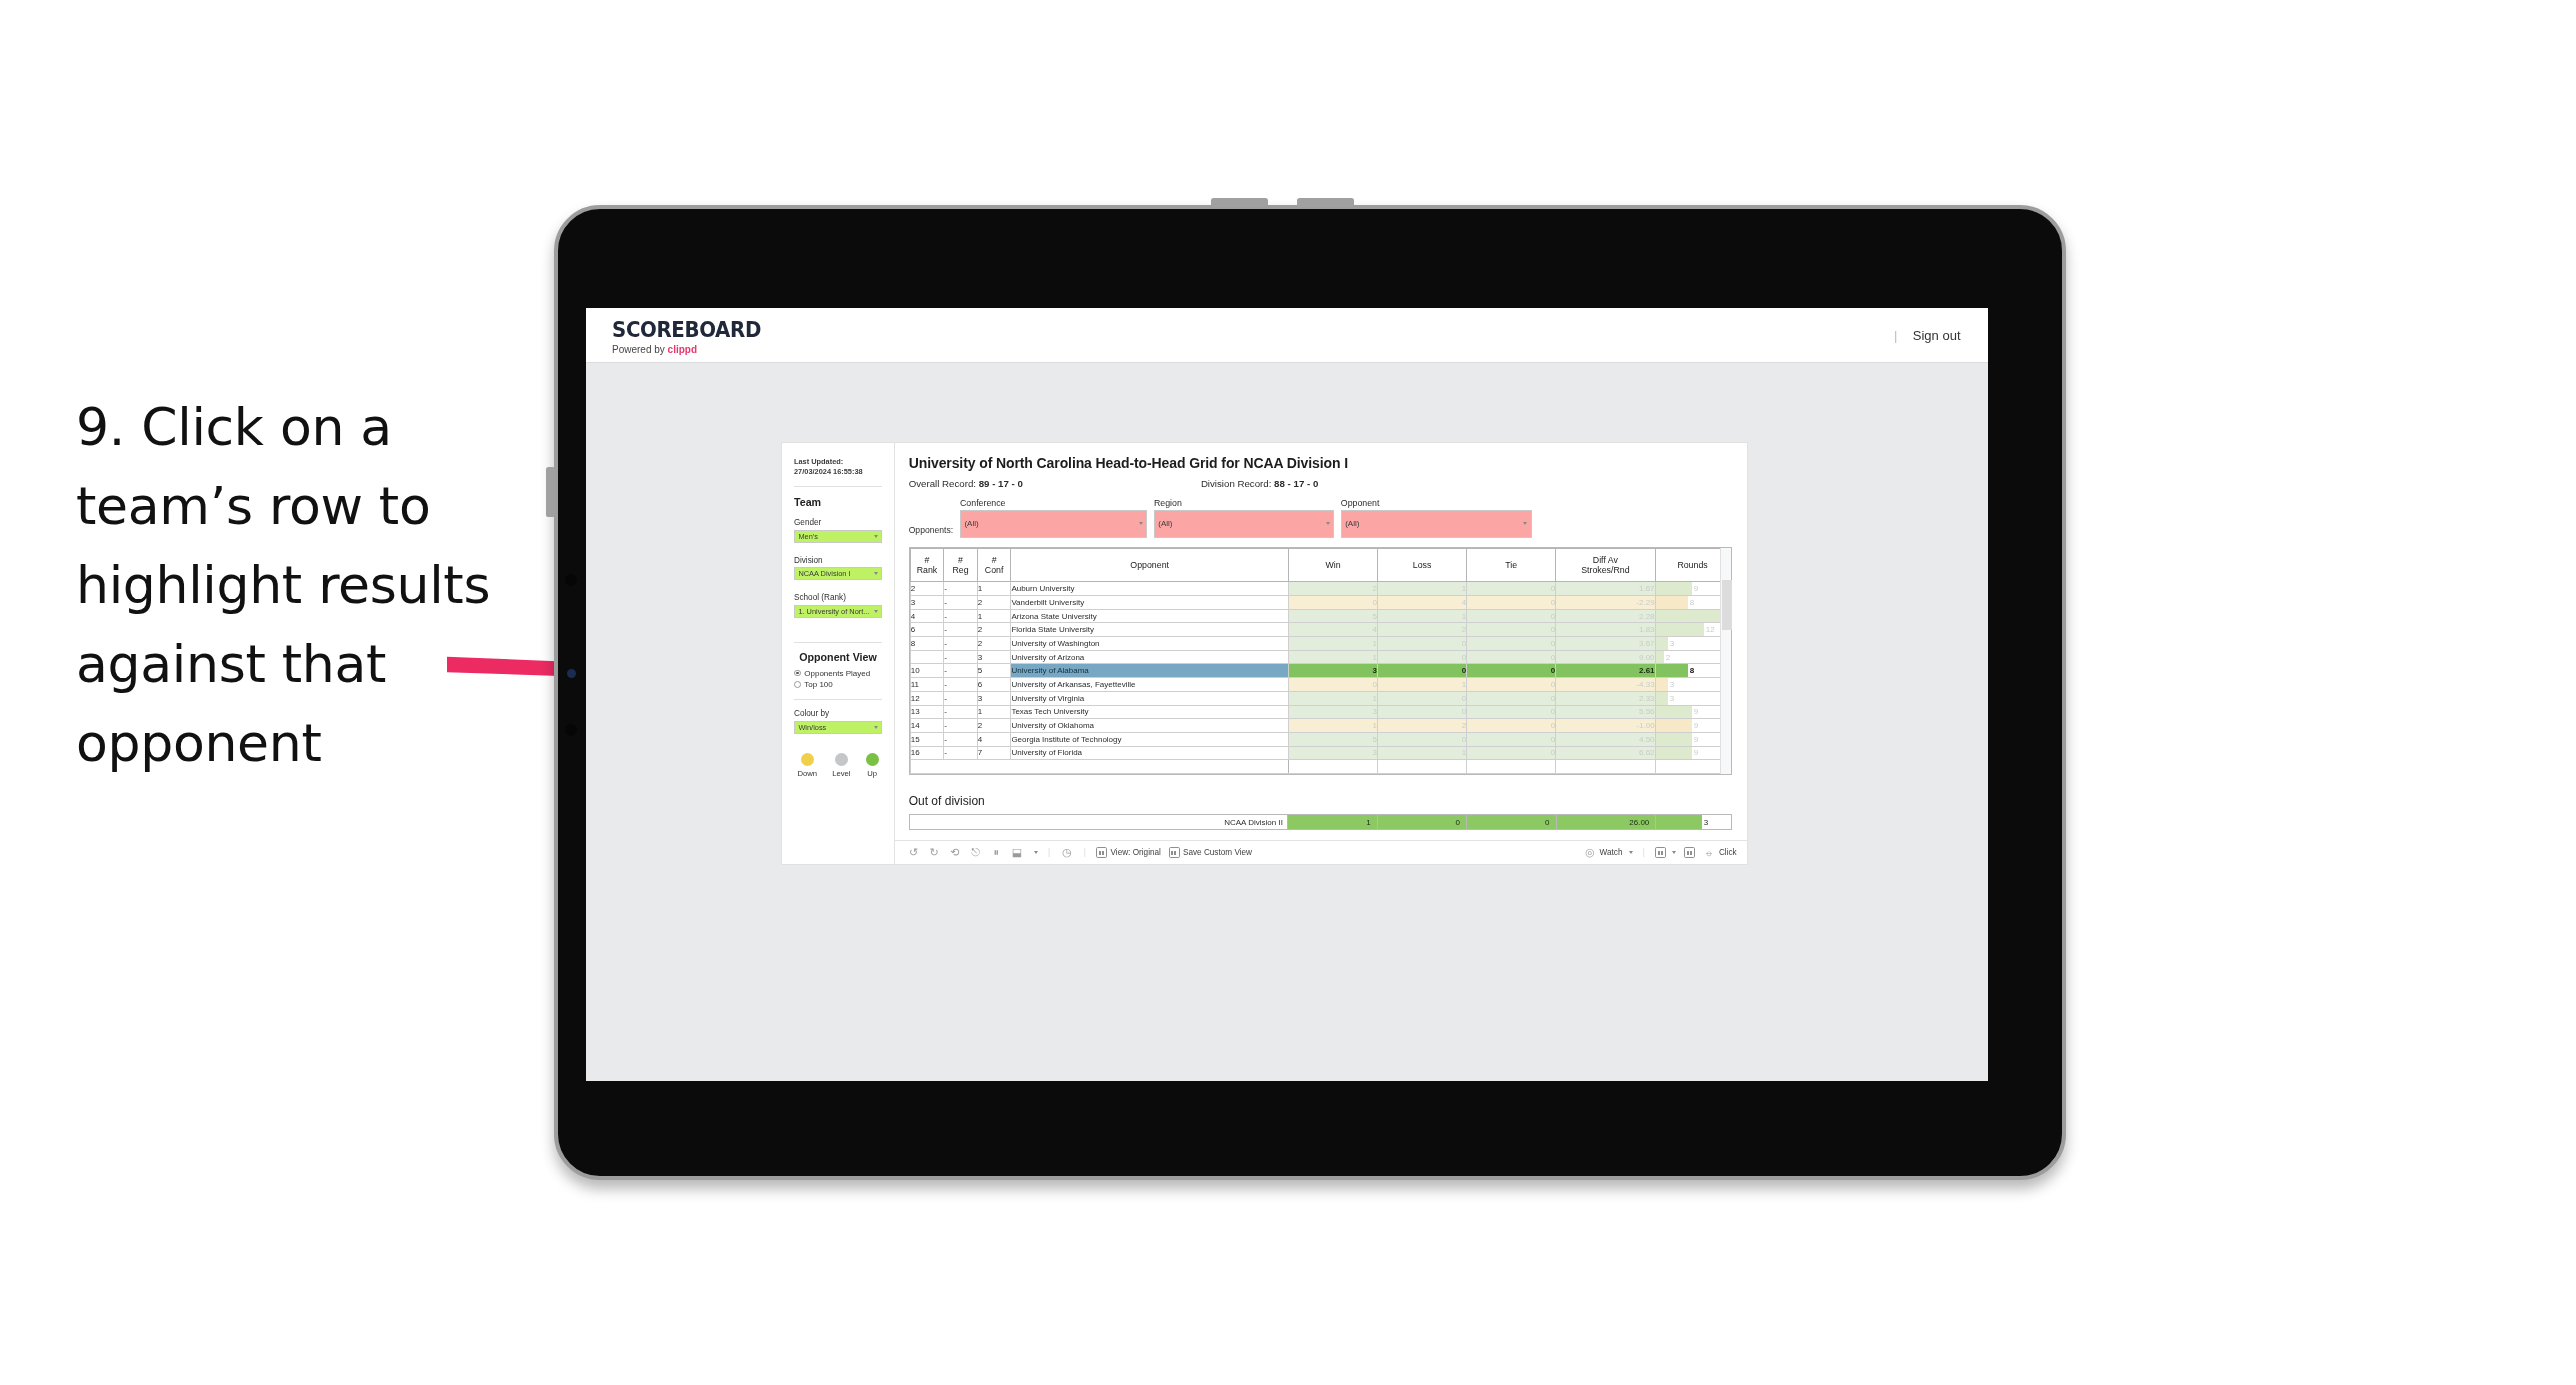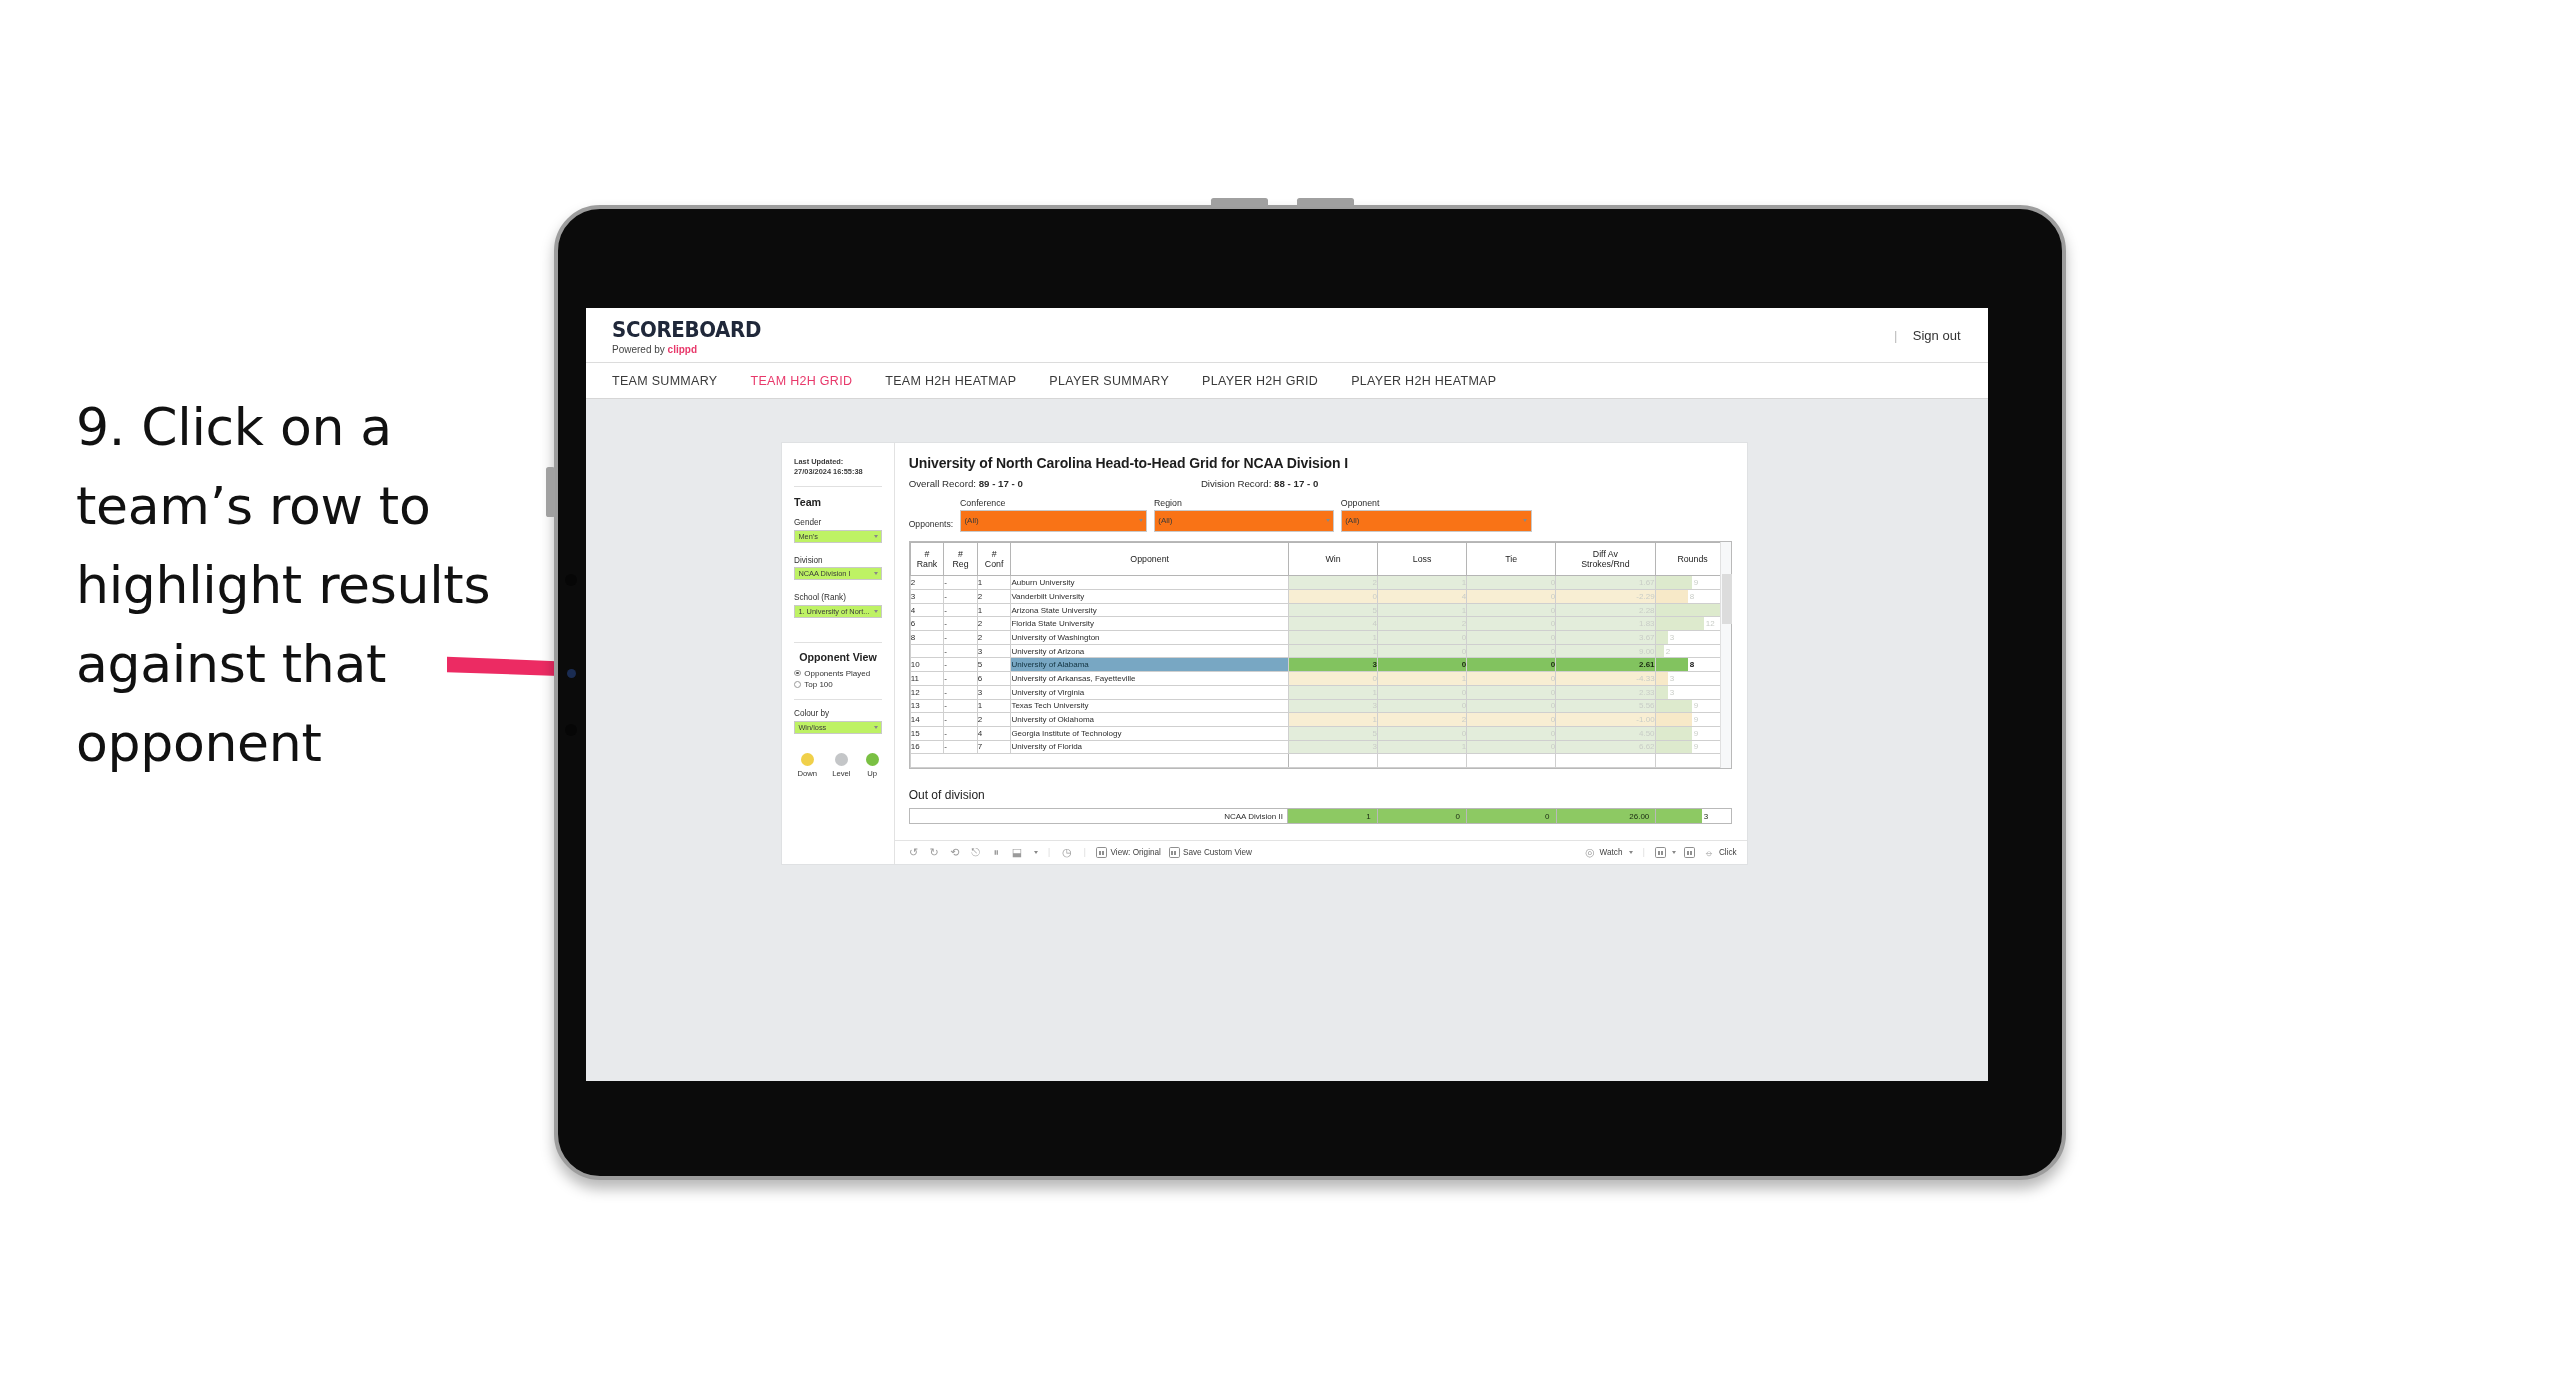--- a/index.html
+++ b/index.html
@@ -225,21 +225,21 @@
   #records .rec2 { margin-left: 178px; }
   #records b { font-weight: bold; }
 
   #filterrow {
     display: flex; align-items: flex-end; margin-top: 9.4px; gap: 6.9px;
   }
   .fr-lead { font-size: 8.6px; color: #2f2f2f; padding-bottom: 2.6px; }
   .fr-group { display: flex; flex-direction: column; }
   .fr-group .ttl { font-size: 8.8px; color: #2b2b2b; margin-bottom: 1.7px; }
   .fr-sel {
-    height: 22px; border: 0.9px solid #c9c9c9; background: #f97316;
+    height: 28px; border: 0.9px solid #c9c9c9; background: #fca5a5;
     display: flex; align-items: center; padding: 0 3.4px;
     font-size: 8px; color: #3a3a3a; cursor: pointer;
   }
   .fr-sel .cap { flex: 1; }
   #fg1 .fr-sel { width: 187px; }
   #fg2 .fr-sel { width: 180px; }
   #fg3 .fr-sel { width: 191px; }
 
   
   #tablewrap {
@@ -392,28 +392,20 @@
       <div id="logo-block">
         <div class="logo-word">SCOREBOARD</div>
         <div class="logo-sub"><span>Powered by </span><b>clippd</b></div>
       </div>
       <div id="signout-wrap">
         <span id="signout-sep">|</span>
         <span id="signout">Sign out</span>
       </div>
     </div>
 
-    <div id="subnav">
-      <div class="subnav-item">TEAM SUMMARY</div>
-      <div class="subnav-item active">TEAM H2H GRID</div>
-      <div class="subnav-item">TEAM H2H HEATMAP</div>
-      <div class="subnav-item">PLAYER SUMMARY</div>
-      <div class="subnav-item">PLAYER H2H GRID</div>
-      <div class="subnav-item">PLAYER H2H HEATMAP</div>
-    </div>
 
     <div id="viz-outer">
       <div id="viz-card">
 
         <aside id="filters">
           <div class="last-updated">Last Updated: 27/03/2024 16:55:38</div>
           <div class="f-rule"></div>
           <div class="f-h1">Team</div>
 
           <div class="f-label">Gender</div>

